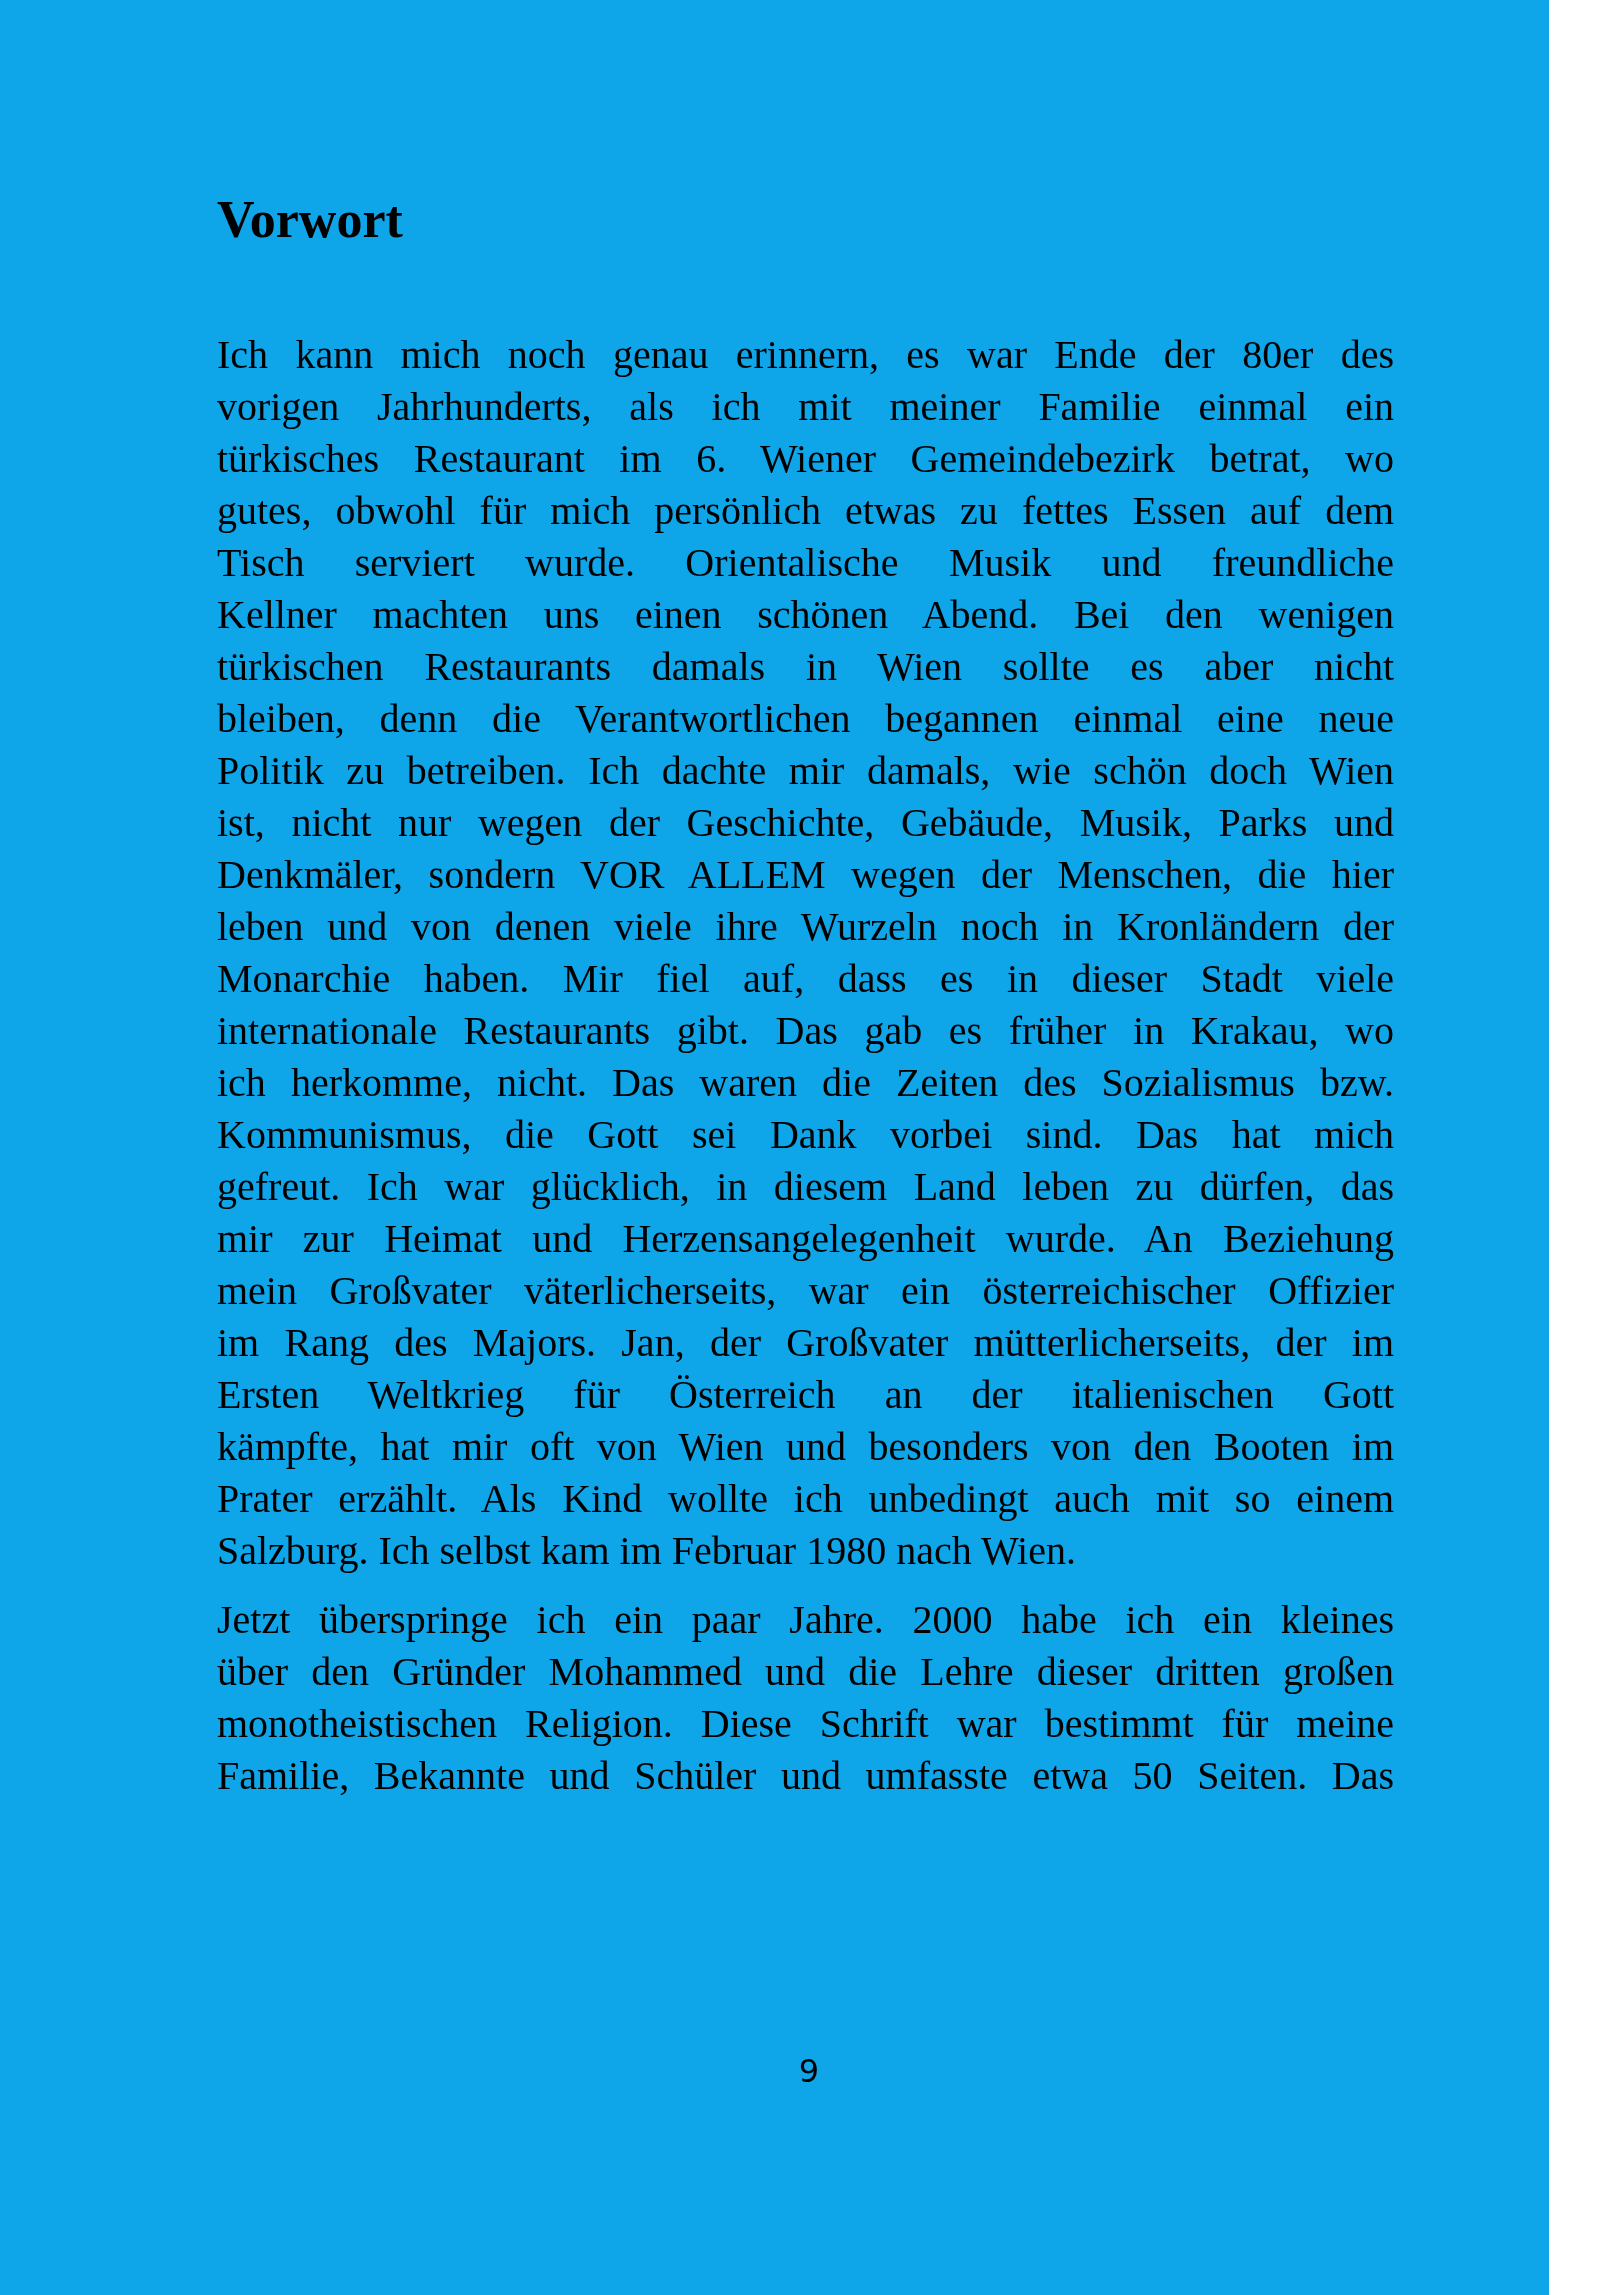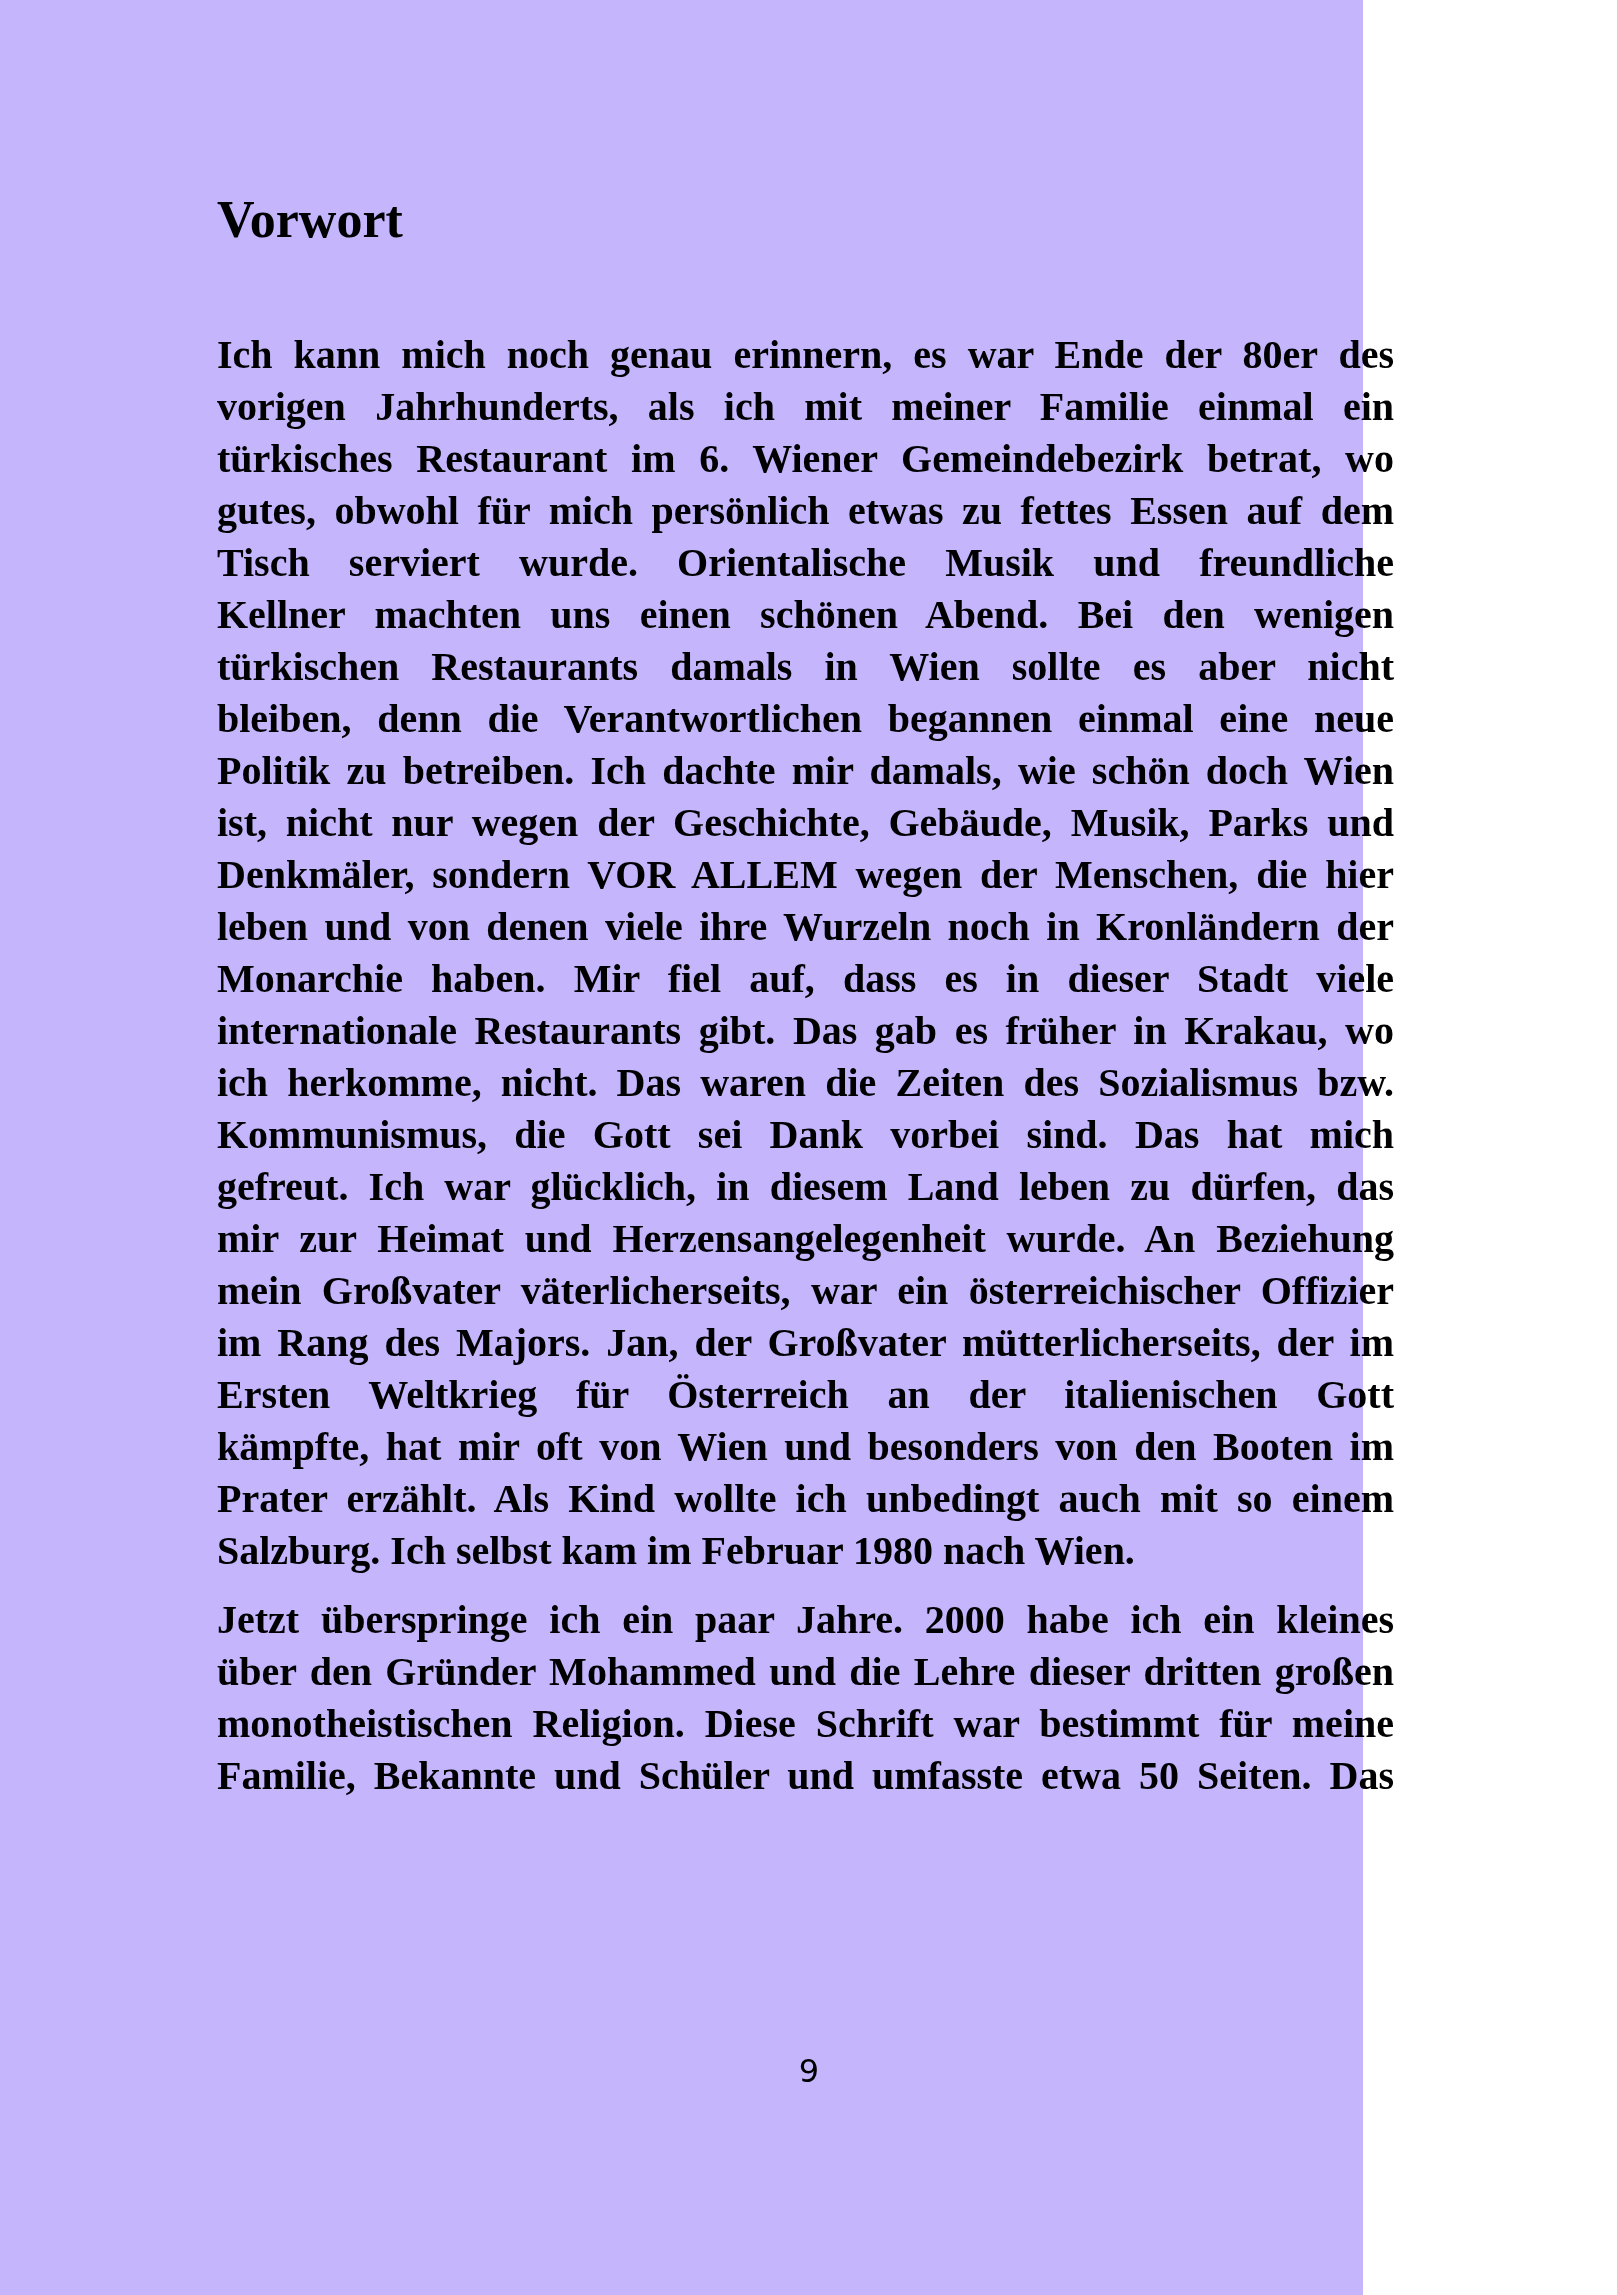--- a/index.html
+++ b/index.html
@@ -10,23 +10,23 @@
     body {
       width: 1618px;
       height: 2295px;
       position: relative;
       overflow: hidden;
       color: #000000;
     }
     .page {
       position: absolute;
       left: 0; top: 0;
-      width: 1363px;
+      width: 1549px;
       height: 2295px;
-      background: #c4b5fd;
+      background: #0ea5e9;
     }
     .heading {
       position: absolute;
       left: 217px;
       top: 187px;
       margin: 0;
       font-family: "Liberation Serif", "DejaVu Serif", serif;
       font-weight: bold;
       font-size: 52px;
       line-height: 65px;
@@ -38,21 +38,20 @@
       top: 329px;
       width: 1185px;
       font-family: "Liberation Serif", "DejaVu Serif", serif;
       font-size: 40px;
       line-height: 52px;
     }
     .para {
       margin: 0 8px 17px 0;
       text-align: justify;
       text-align-last: left;
-      font-weight: bold;
     }
     .line {
       display: block;
       text-align: justify;
       text-align-last: justify;
       white-space: nowrap;
     }
     .line.last {
       text-align-last: left;
     }

